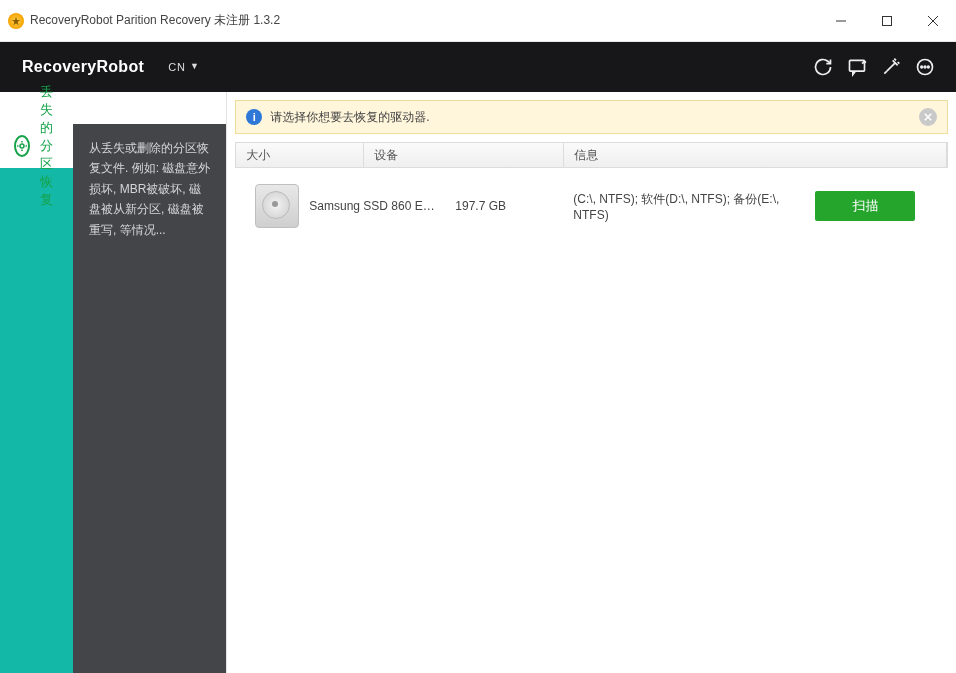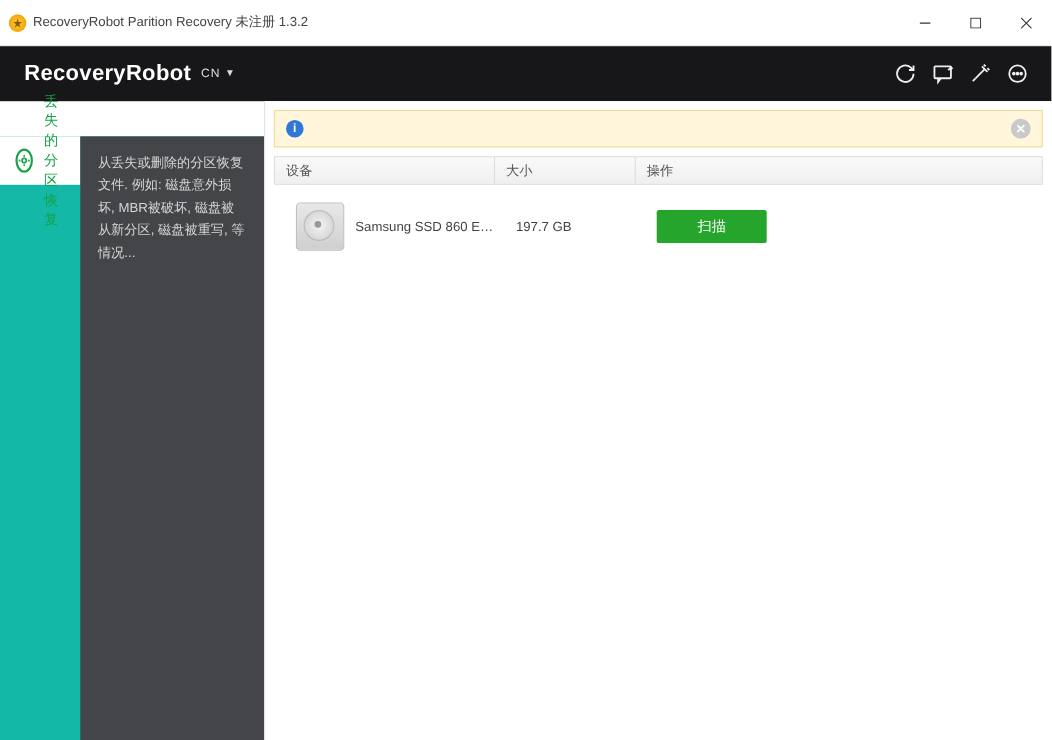--- a/index.html
+++ b/index.html
@@ -39,22 +39,22 @@
 
   
   .appbar {
     height: 50px;
     background: #17171a;
     display: flex;
     align-items: center;
     padding: 0 14px 0 22px;
     color: #fff;
   }
-  .appbar-brand { font-size: 20px; font-weight: 600; letter-spacing: .3px; }
-  .appbar-lang { margin-left: 9px; font-size: 11px; letter-spacing:1px; color:#ddd; display:flex;gap:4px;}
+  .appbar-brand { font-size: 16px; font-weight: 600; letter-spacing: .3px; }
+  .appbar-lang { margin-left: 24px; font-size: 11px; letter-spacing:1px; color:#ddd; display:flex;gap:4px;}
   .appbar-spacer { flex: 1 1 auto; }
   .appbar-icon {
     width: 34px; height: 34px;
     display:flex;align-items:center;justify-content:center;
     color:#eee;
     cursor:pointer;
   }
 
   
   .body {
@@ -273,37 +273,39 @@
       <span>丢失的分区恢复</span>
     </div>
     <div class="side-mid"></div>
     <div class="side-desc">从丢失或删除的分区恢复文件. 例如: 磁盘意外损坏, MBR被破坏, 磁盘被从新分区, 磁盘被重写, 等情况...</div>
     <div class="side-bottom"></div>
   </div>
 
   <div class="main">
     <div class="notice">
       <span class="info-ic">i</span>
+      <span>请选择你想要去恢复的驱动器.</span>
       <span class="close-ic">
         <svg width="8" height="8" viewBox="0 0 10 10">
             <path d="M1 1l8 8M9 1L1 9" stroke="#fff" stroke-width="2"></path>
           </svg>
       </span>
     </div>
 
     <div class="table-head">
+      <div class="th col-size">大小</div>
       <div class="th col-dev">设备</div>
-      <div class="th col-size">大小</div>
-      <div class="th col-act">操作</div>
+      <div class="th col-info">信息</div>
     </div>
 
     <div class="row">
       <div class="cell col-dev">
         <div class="hdd"></div>
         <span class="devname">Samsung SSD 860 EVO...</span>
       </div>
       <div class="cell col-size">197.7 GB</div>
+      <div class="cell col-info">(C:\, NTFS); 软件(D:\, NTFS); 备份(E:\, NTFS)</div>
       <div class="cell col-act">
         <button class="scan-btn">扫描</button>
       </div>
     </div>
   </div>
 </div>
 
 </body></html>

